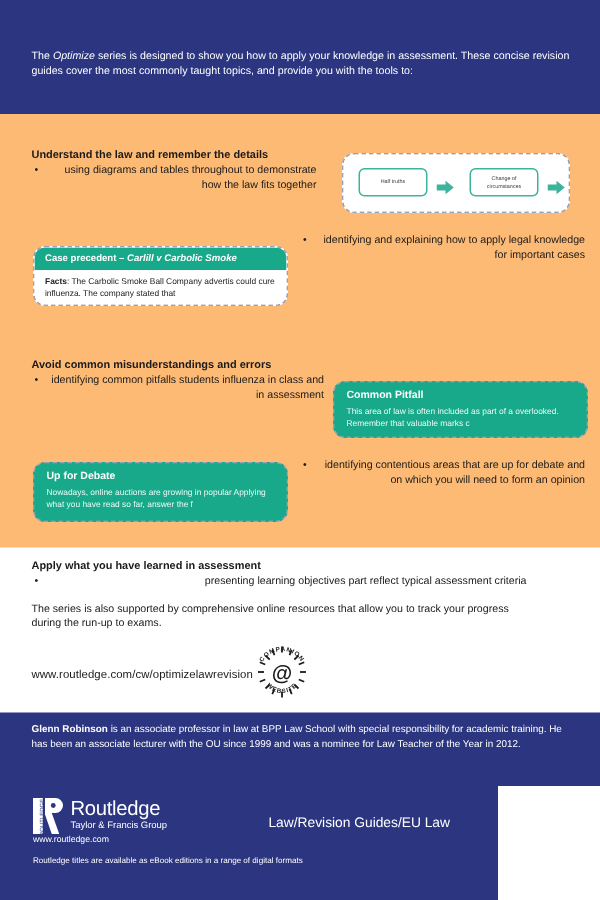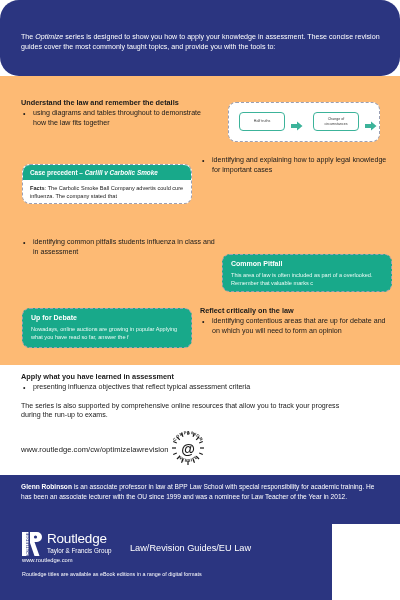--- a/index.html
+++ b/index.html
@@ -18,21 +18,20 @@
     overflow: hidden;
   }
 
   
   .intro-band {
     position: absolute;
     left: 0; top: 0;
     width: 400px;
     height: 76px;
     background: #2b3580;
-    border-radius: 19px;
   }
   .intro-text {
     position: absolute;
     left: 21px;
     top: 32px;
     width: 360px;
     color: #ffffff;
     font-size: 7.1px;
     line-height: 10.2px;
     letter-spacing: 0.01px;
@@ -63,20 +62,21 @@
     padding: 0;
     list-style: none;
   }
   .blk li {
     position: relative;
     padding-left: 12px;
     font-size: 7.1px;
     line-height: 9.6px;
     color: #1a1a1a;
     margin-bottom: 1px;
+    text-align: right;
   }
   .blk li:before {
     content: "\2022";
     position: absolute;
     left: 2px;
     top: -0.5px;
     font-size: 7px;
     color: #1a1a1a;
   }
 
@@ -263,21 +263,21 @@
     top: 47px;
     color: #ffffff;
     font-size: 5.4px;
     line-height: 7px;
   }
   .series-line {
     position: absolute;
     left: 130px;
     top: 19px;
     width: 170px;
-    text-align: left;
+    text-align: right;
     color: #ffffff;
     font-size: 9.2px;
     line-height: 11px;
   }
 </style>
 </head>
 <body>
 
 <div class="cover">
 
@@ -314,46 +314,46 @@
       <div class="feat-body"><b>Facts</b><span>: The Carbolic Smoke Ball Company advertis could cure influenza. The company stated that</span></div>
     </div>
 
     <div class="blk" id="blk-context">
       <ul>
         <li>identifying and explaining how to apply legal knowledge for important cases</li>
       </ul>
     </div>
 
     <div class="blk" id="blk-avoid">
+      <h3>Avoid common misunderstandings and errors</h3>
       <ul>
         <li>identifying common pitfalls students influenza in class and in assessment</li>
       </ul>
     </div>
 
     <div class="feat solid" id="feat-pitfall">
       <div class="feat-head">Common Pitfall</div>
       <div class="feat-body">This area of law is often included as part of a overlooked. Remember that valuable marks c</div>
     </div>
 
     <div class="feat solid" id="feat-debate">
       <div class="feat-head">Up for Debate</div>
       <div class="feat-body">Nowadays, online auctions are growing in popular Applying what you have read so far, answer the f</div>
     </div>
 
     <div class="blk" id="blk-reflect">
-      <h3>Reflect critically on the law</h3>
       <ul>
         <li>identifying contentious areas that are up for debate and on which you will need to form an opinion</li>
       </ul>
     </div>
 
     <div class="blk" id="blk-apply">
       <h3>Apply what you have learned in assessment</h3>
       <ul>
-        <li>presenting influenza objectives that reflect typical assessment criteria</li>
+        <li>presenting learning objectives part reflect typical assessment criteria</li>
       </ul>
       <p style="margin:9px 0 0 0;font-size:7.1px;line-height:9.8px;color:#1a1a1a;">The series is also supported by comprehensive online resources that allow you to track your progress during the run-up to exams.</p>
     </div>
 
     <div class="url-line">www.routledge.com/cw/optimizelawrevision</div>
 
     <div class="companion">
       <svg width="40" height="40" viewBox="0 0 40 40">
         <defs>
           <path id="arcTop" d="M 5,21 A 15,15 0 0 1 35,21" fill="none"></path>

